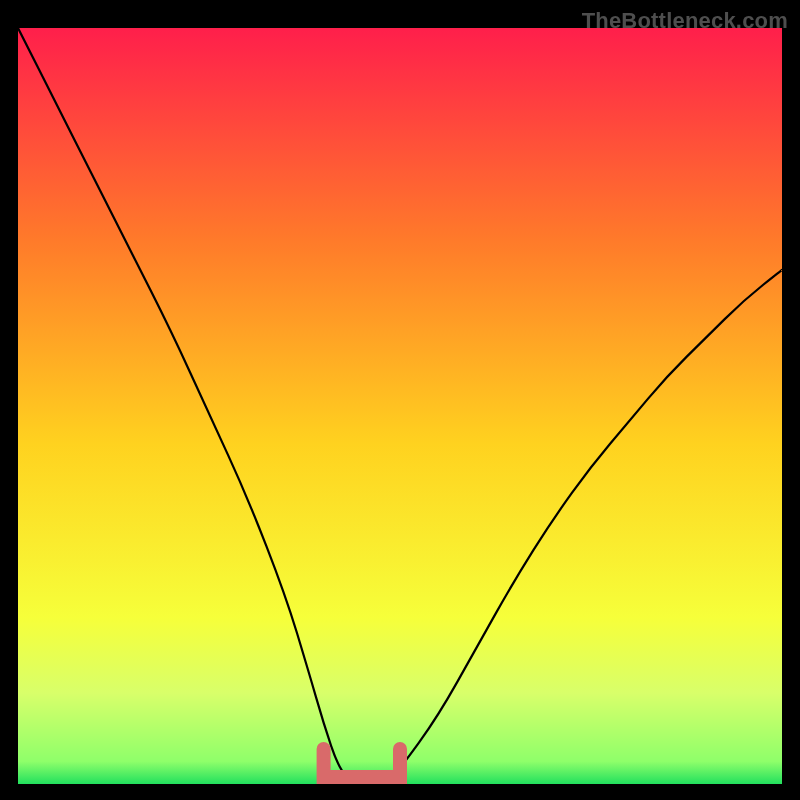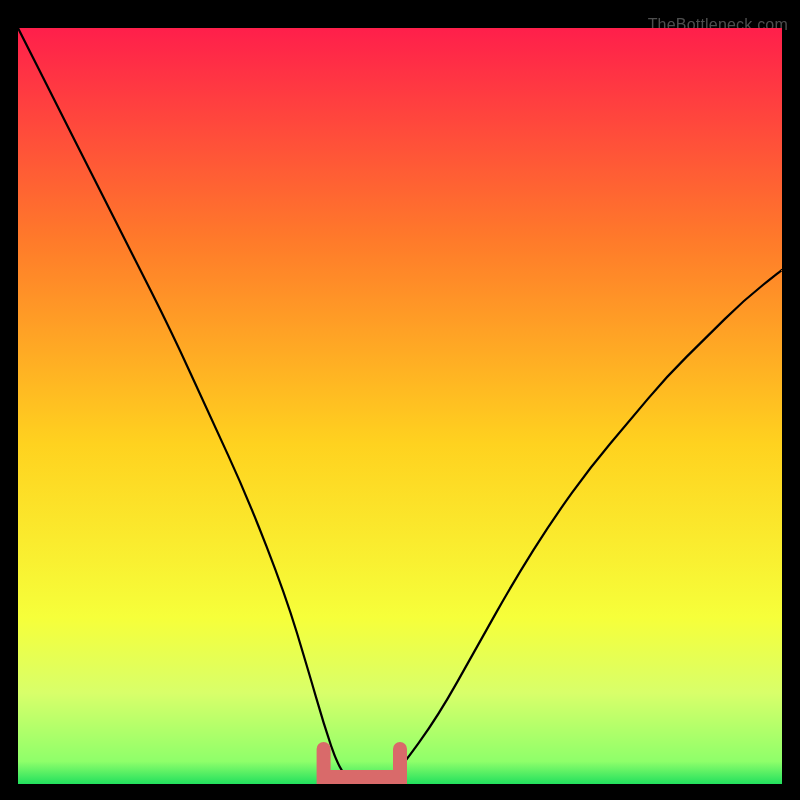--- a/index.html
+++ b/index.html
@@ -12,25 +12,25 @@
     font-family: Arial, Helvetica, sans-serif;
   }
   .frame {
     position: relative;
     width: 800px;
     height: 800px;
     background: #000;
   }
   .watermark {
     position: absolute;
-    top: 16px;
+    top: 8px;
     right: 12px;
     color: #4e4e4e;
-    font-size: 16px;
-    font-weight: 400;
+    font-size: 22px;
+    font-weight: 700;
     letter-spacing: 0.2px;
     user-select: none;
   }
   .plot {
     position: absolute;
     left: 18px;
     top: 28px;
     width: 764px;
     height: 756px;
   }

